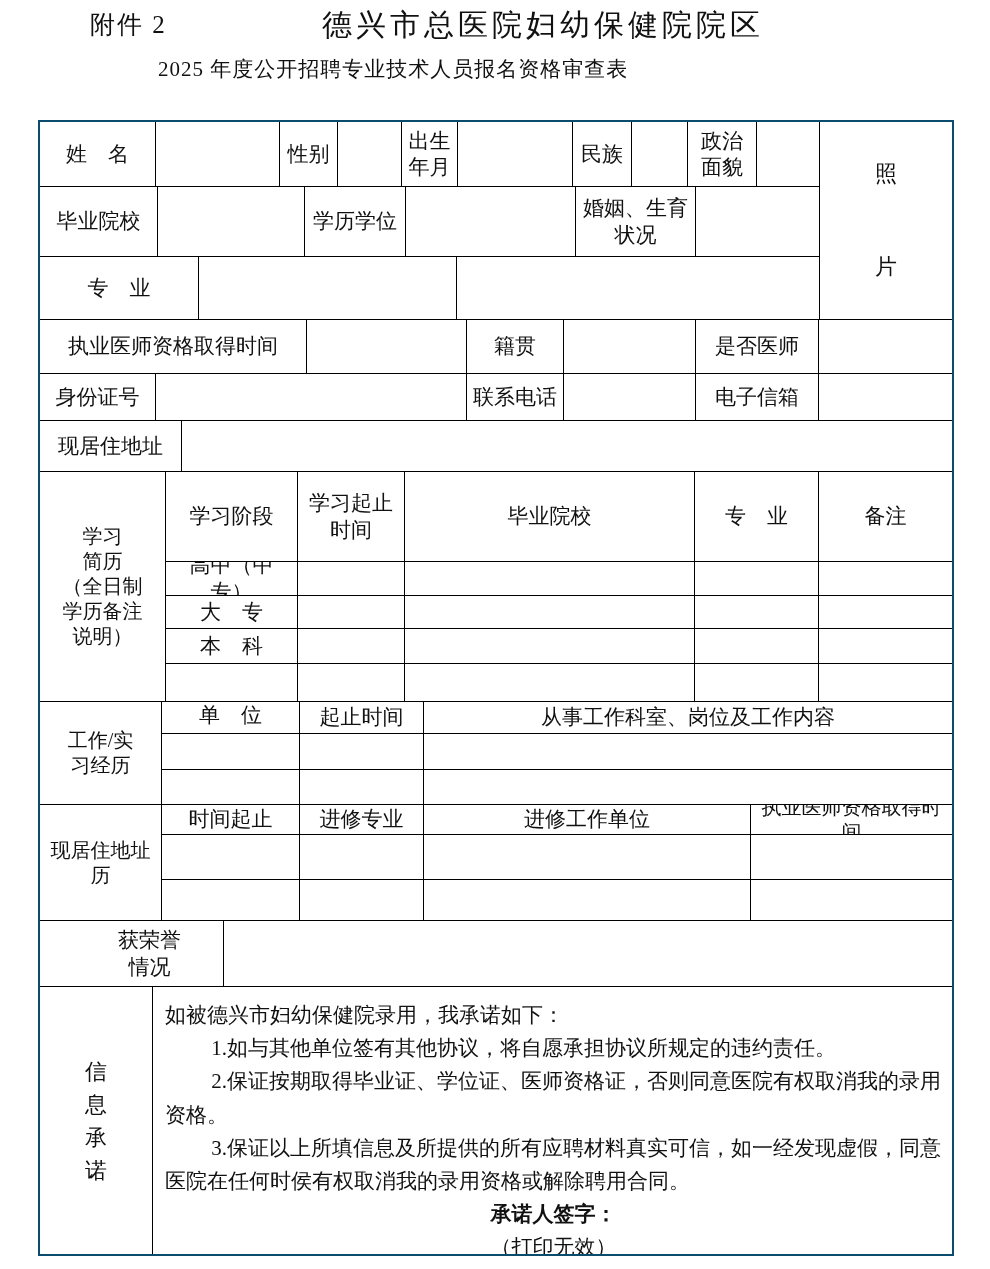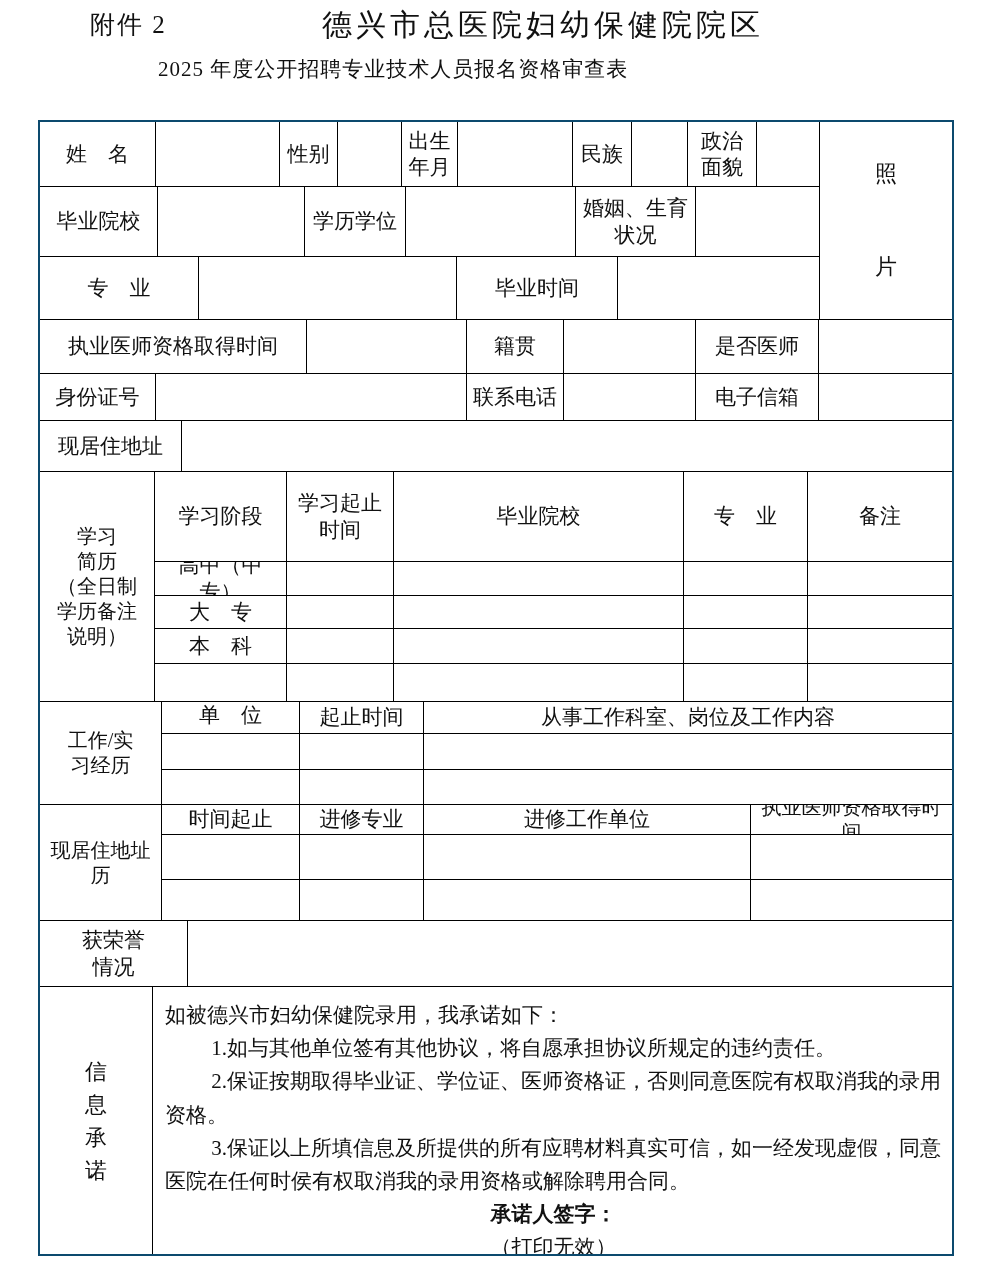--- a/index.html
+++ b/index.html
@@ -78,21 +78,20 @@
           <div class="cell" style="width:147px;"></div>
           <div class="cell" style="width:101px;">学历学位</div>
           <div class="cell" style="width:170px;"></div>
           <div class="cell" style="width:120px;">婚姻、生育
 状况</div>
           <div class="cell grow"></div>
         </div>
         <div class="subrow" style="height:62px;">
           <div class="cell" style="width:159px;">专　业</div>
           <div class="cell" style="width:258px;"></div>
-          <div class="cell" style="width:161px;">毕业时间</div>
           <div class="cell grow"></div>
         </div>
       </div>
       <div class="cell bl grow photo">照
 
 片</div>
     </div>
 
     <div class="row" style="height:53px;">
       <div class="cell" style="width:267px;">执业医师资格取得时间</div>
@@ -111,21 +110,21 @@
       <div class="cell" style="width:123px;">电子信箱</div>
       <div class="cell grow"></div>
     </div>
 
     <div class="row" style="height:50px;">
       <div class="cell" style="width:142px;">现居住地址</div>
       <div class="cell grow"></div>
     </div>
 
     <div class="row" style="height:229px;">
-      <div class="cell seclab" style="width:115px;">学习
+      <div class="cell seclab" style="width:126px;">学习
 简历
 （全日制
 学历备注
 说明）</div>
       <div class="subcol grow">
         <div class="subrow" style="height:90px;">
           <div class="cell" style="width:132px;">学习阶段</div>
           <div class="cell" style="width:107px;">学习起止
 时间</div>
           <div class="cell" style="width:290px;">毕业院校</div>
@@ -204,21 +203,21 @@
         <div class="subrow" style="height:40px;">
           <div class="cell" style="width:138px;"></div>
           <div class="cell" style="width:124px;"></div>
           <div class="cell" style="width:327px;"></div>
           <div class="cell grow"></div>
         </div>
       </div>
     </div>
 
     <div class="row" style="height:65px;">
-      <div class="cell" style="width:148px;">获荣誉
+      <div class="cell" style="width:148px;margin-left:36px;">获荣誉
 情况</div>
       <div class="cell grow"></div>
     </div>
 
     <div class="row" style="height:267px;">
       <div class="cell vlab" style="width:113px;">信
 息
 承
 诺</div>
       <div class="cell grow commit-body">

